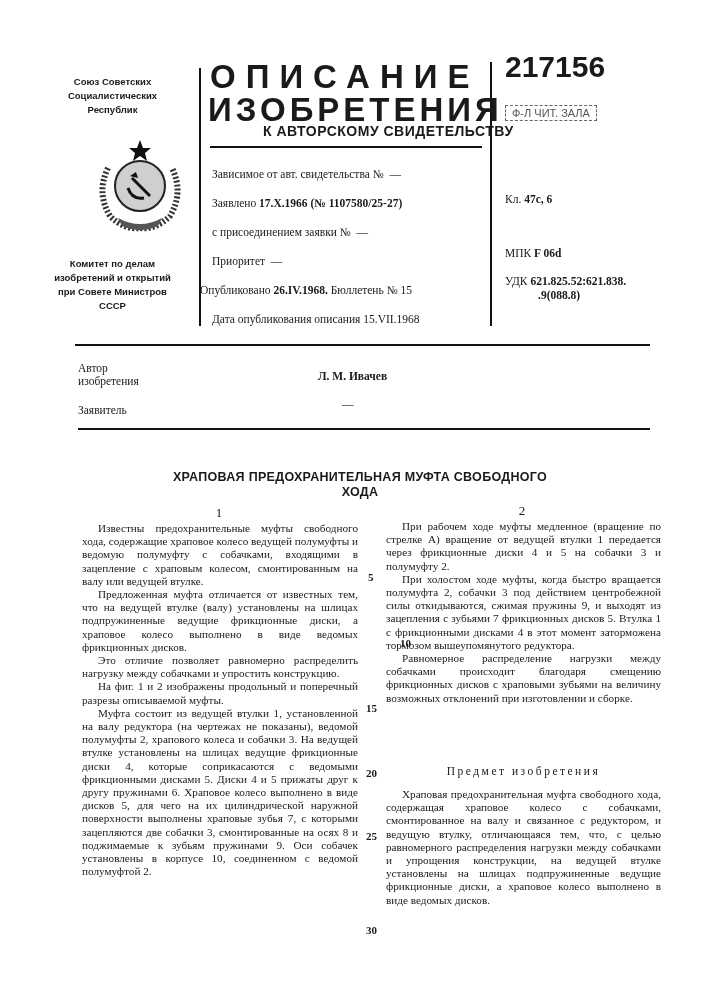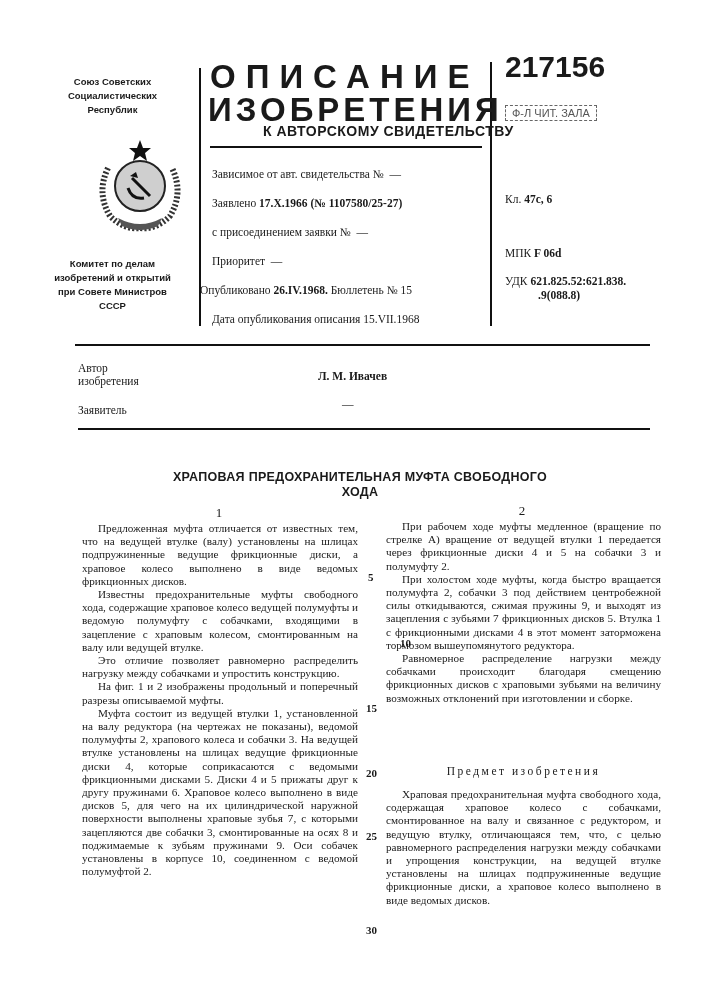--- a/index.html
+++ b/index.html
@@ -103,22 +103,22 @@
 
 <div class="hrule" style="left:78px; top:428px; width:572px;"></div>
 
 <div class="abs sans" style="left:100px; width:520px; top:460px; text-align:center; font-weight:bold; font-size:12.5px; line-height:15px; letter-spacing:0.3px;margin-top:10px;">
   <div>ХРАПОВАЯ ПРЕДОХРАНИТЕЛЬНАЯ МУФТА СВОБОДНОГО</div>
   <div>ХОДА</div>
 </div>
 
 <div class="abs col-head" style="left:80px; width:278px; top:505px;">1</div>
 <div class="abs col-text" style="left:82px; width:276px; top:522px;">
+  <p>Известны предохранительные муфты свободного хода, содержащие храповое колесо ведущей полумуфты и ведомую полумуфту с собачками, входящими в зацепление с храповым колесом, смонтированным на валу или ведущей втулке.</p>
   <p>Предложенная муфта отличается от известных тем, что на ведущей втулке (валу) установлены на шлицах подпружиненные ведущие фрикционные диски, а храповое колесо выполнено в виде ведомых фрикционных дисков.</p>
-  <p>Известны предохранительные муфты свободного хода, содержащие храповое колесо ведущей полумуфты и ведомую полумуфту с собачками, входящими в зацепление с храповым колесом, смонтированным на валу или ведущей втулке.</p>
   <p>Это отличие позволяет равномерно распределить нагрузку между собачками и упростить конструкцию.</p>
   <p>На фиг. 1 и 2 изображены продольный и поперечный разрезы описываемой муфты.</p>
   <p>Муфта состоит из ведущей втулки 1, установленной на валу редуктора (на чертежах не показаны), ведомой полумуфты 2, храпового колеса и собачки 3. На ведущей втулке установлены на шлицах ведущие фрикционные диски 4, которые соприкасаются с ведомыми фрикционными дисками 5. Диски 4 и 5 прижаты друг к другу пружинами 6. Храповое колесо выполнено в виде дисков 5, для чего на их цилиндрической наружной поверхности выполнены храповые зубья 7, с которыми зацепляются две собачки 3, смонтированные на осях 8 и поджимаемые к зубьям пружинами 9. Оси собачек установлены в корпусе 10, соединенном с ведомой полумуфтой 2.</p>
 </div>
 
 <div class="linenum" style="left:368px; top:571px;">5</div>
 <div class="linenum" style="left:366px; top:637px;margin-left:34px;">10</div>
 <div class="linenum" style="left:366px; top:702px;">15</div>
 <div class="linenum" style="left:366px; top:767px;">20</div>
 <div class="linenum" style="left:366px; top:830px;">25</div>

